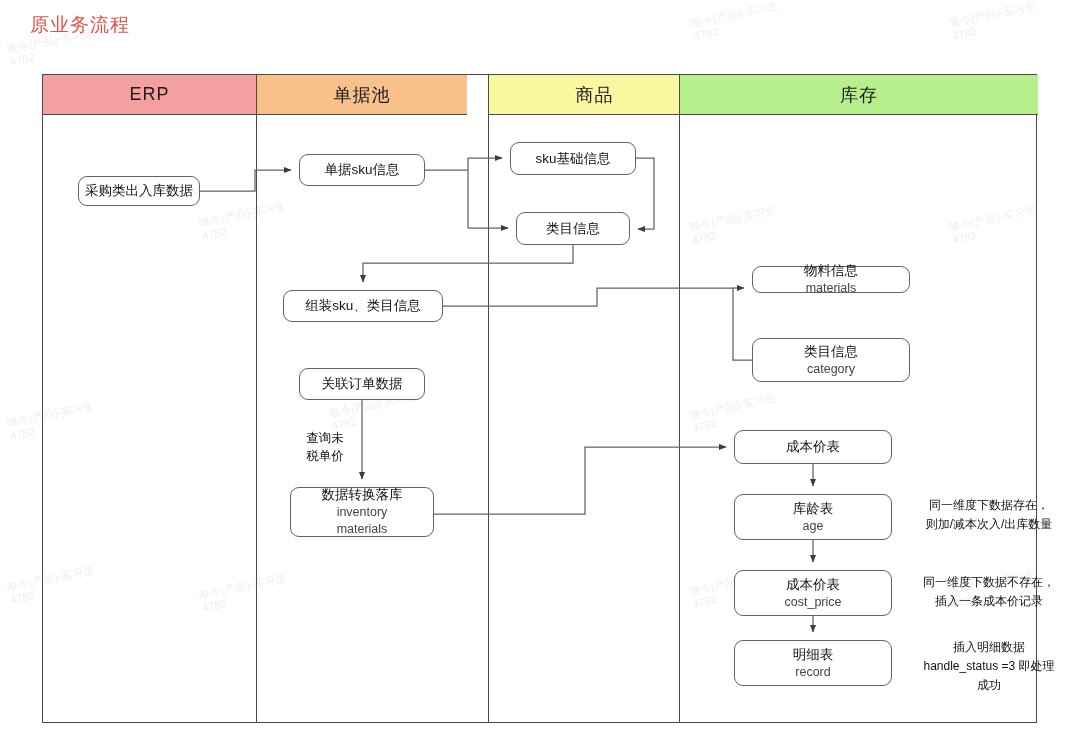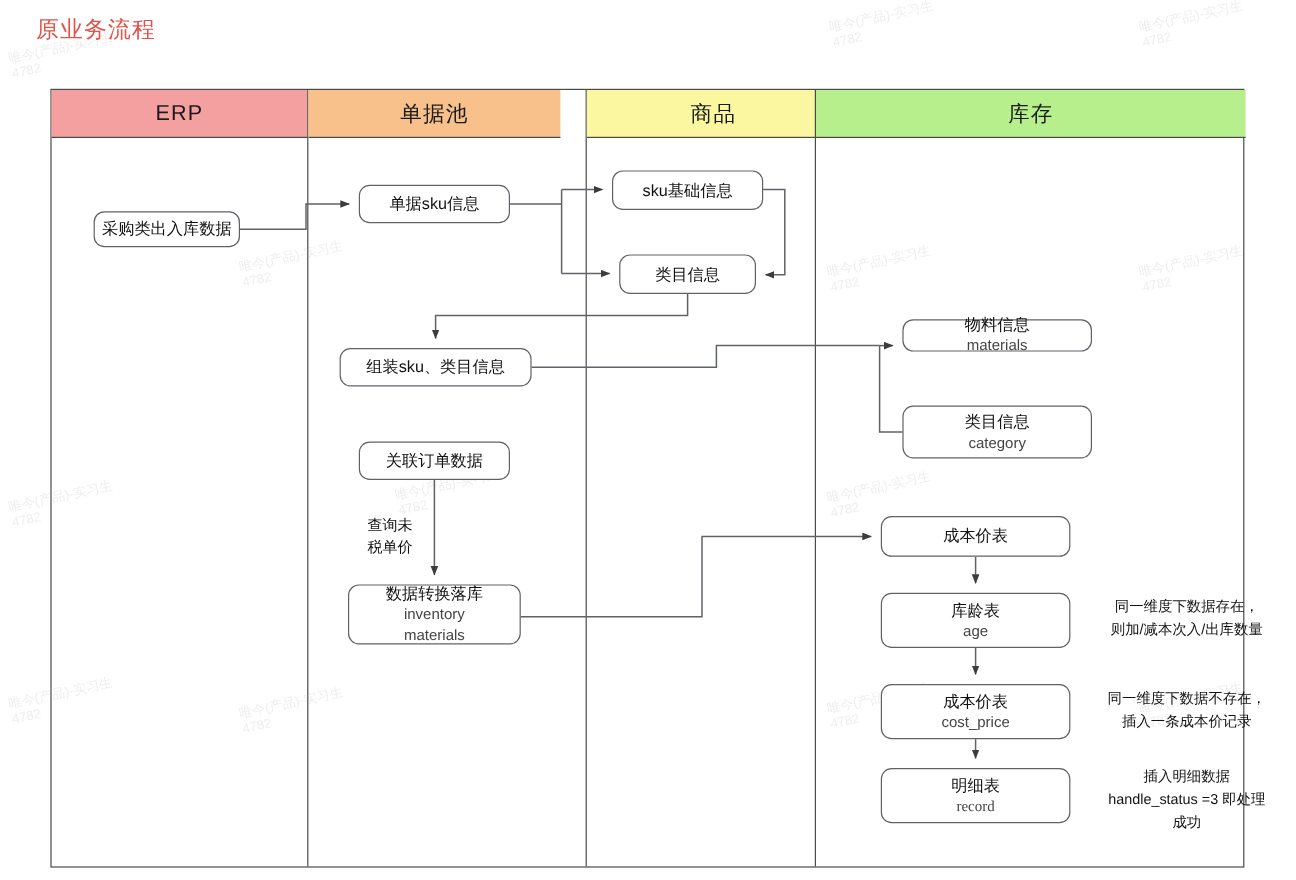--- a/index.html
+++ b/index.html
@@ -249,21 +249,21 @@
         <div class="t1">成本价表</div>
       </div>
       <div class="node" style="left: 734px; top: 494px; width: 158px; height: 46px;">
         <div class="t1">库龄表</div>
         <div class="t2">age</div>
       </div>
       <div class="node" style="left: 734px; top: 570px; width: 158px; height: 46px;">
         <div class="t1">成本价表</div>
         <div class="t2">cost_price</div>
       </div>
-      <div class="node" style="left: 734px; top: 640px; width: 158px; height: 46px; font-family: Liberation Serif, serif;">
+      <div class="node" style="left: 734px; top: 640px; width: 158px; height: 46px;">
         <div class="t1">明细表</div>
         <div class="t2">record</div>
       </div>
     </div>
 
   <div id="edge-label-layer">
       <div class="edge-label" style="left: 295px; top: 429px; width: 60px;">查询未
 税单价</div>
     </div>
 

